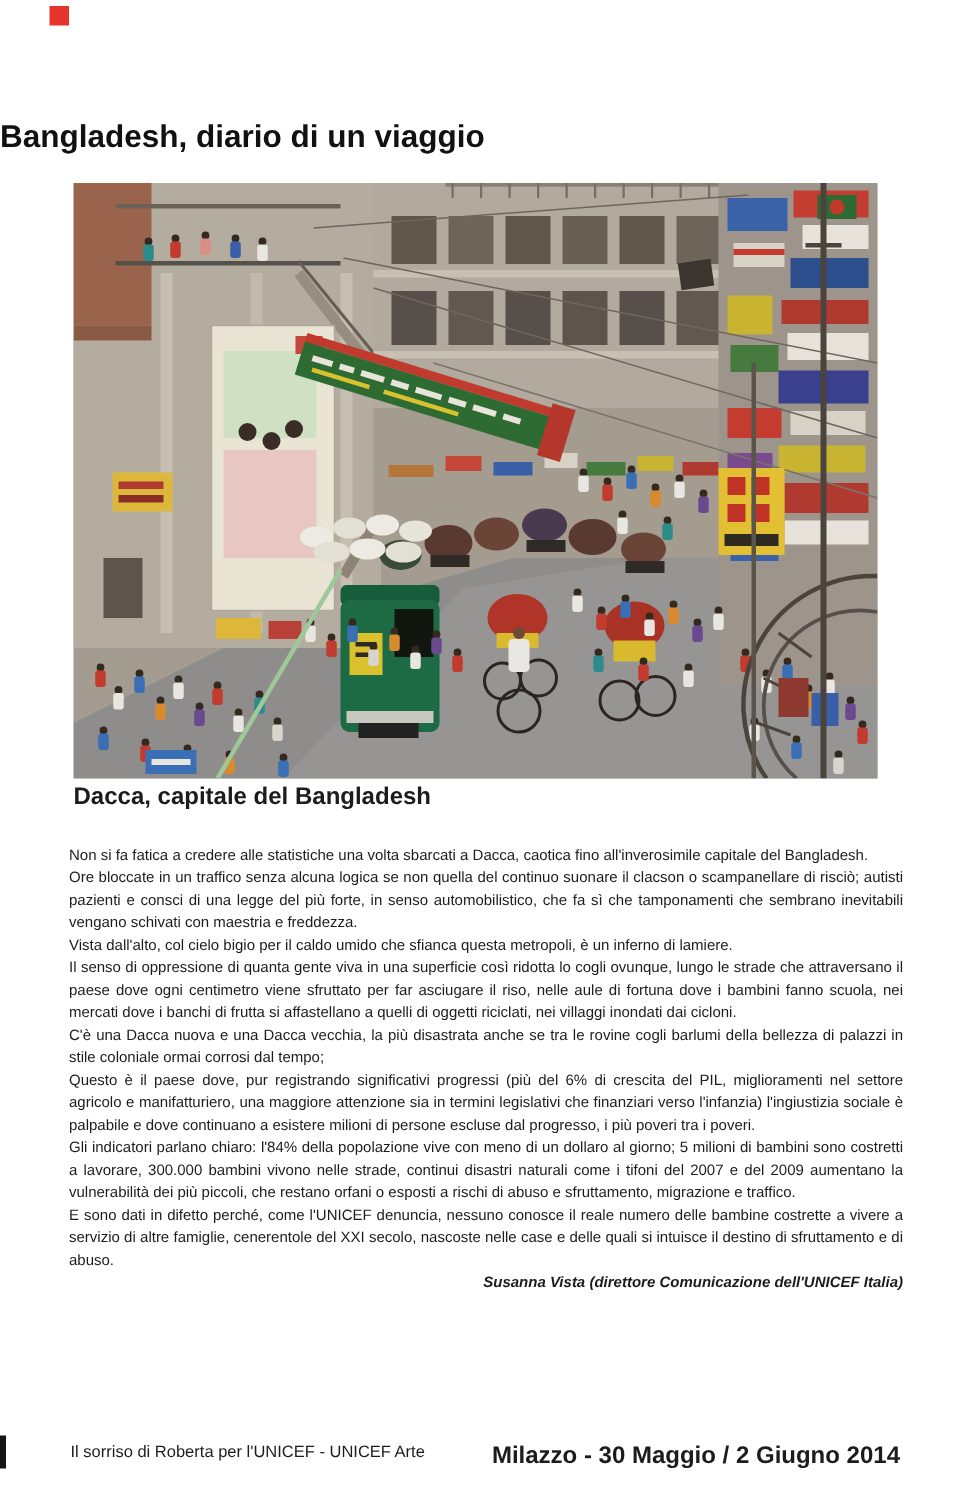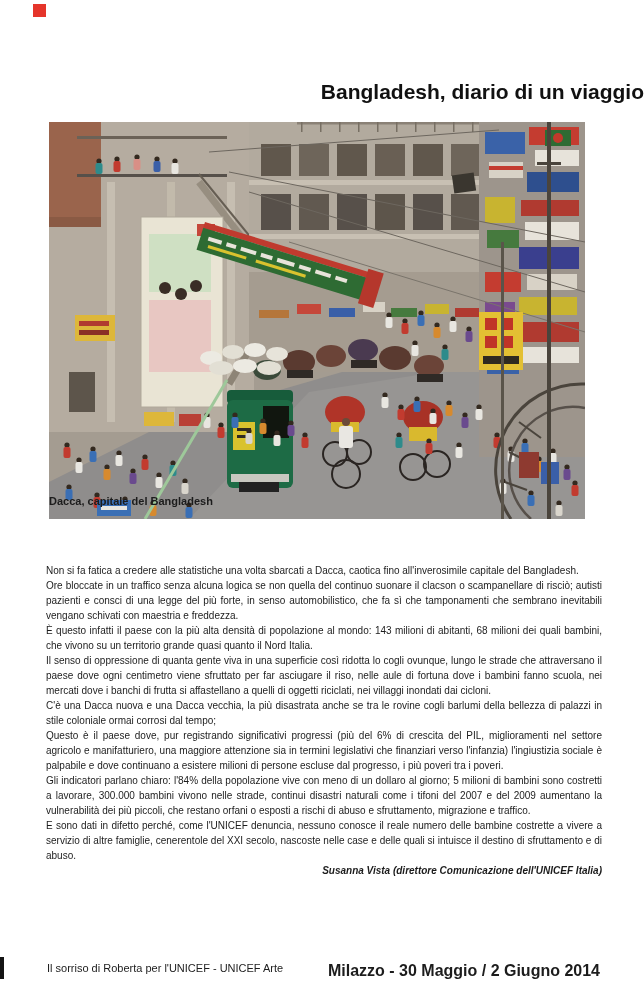--- a/index.html
+++ b/index.html
@@ -4,26 +4,26 @@
 <style>
   html,body{margin:0;padding:0;background:#ffffff;}
   .page{
     position:relative;width:644px;height:1000px;margin:0 auto;
     background:#ffffff;overflow:hidden;
     font-family:"Liberation Sans","DejaVu Sans",sans-serif;color:#1c1c1c;
   }
   .red-square{position:absolute;left:33px;top:4px;width:13px;height:13px;background:#e5352b;}
   .black-mark{position:absolute;left:0;top:957px;width:4px;height:22px;background:#141414;}
   .title{
-    position:absolute;top:66px;left:0;width:100%;text-align:right;
+    position:absolute;top:66px;left:0;width:100%;text-align:left;
     font-size:21px;font-weight:bold;color:#111;
   }
   .photo-wrap{position:absolute;left:49px;top:122px;width:536px;height:397px;overflow:hidden;background:#a39b90;}
   .photo-wrap svg{display:block;width:100%;height:100%;}
-  .caption{position:absolute;left:49px;top:495px;font-size:11px;font-weight:bold;}
+  .caption{position:absolute;left:49px;top:523px;font-size:16px;font-weight:bold;}
   .article{
     position:absolute;left:46px;top:563px;width:556px;
     font-size:10px;line-height:15px;text-align:justify;
   }
   .article p{margin:0;}
   .signature{text-align:right;font-weight:bold;font-style:italic;}
   .footer-left{position:absolute;left:47px;top:962px;font-size:11px;font-weight:normal;}
   .footer-right{position:absolute;right:44px;top:962px;font-size:16px;font-weight:bold;}
 </style>
 </head>
@@ -298,21 +298,21 @@
       <rect x="452" y="120" width="3" height="277" fill="#5a544a"></rect>
       <line x1="96" y1="397" x2="178" y2="258" stroke="#9ec89a" stroke-width="3"></line>
     </svg>
   </div>
 
   <div class="caption">Dacca, capitale del Bangladesh</div>
 
   <div class="article">
     <p>Non si fa fatica a credere alle statistiche una volta sbarcati a Dacca, caotica fino all'inverosimile capitale del Bangladesh.</p>
     <p>Ore bloccate in un traffico senza alcuna logica se non quella del continuo suonare il clacson o scampanellare di risciò; autisti pazienti e consci di una legge del più forte, in senso automobilistico, che fa sì che tamponamenti che sembrano inevitabili vengano schivati con maestria e freddezza.</p>
-    <p>È questo infatti il paese con la più alta densità di popolazione al mondo: 143 milioni di abitanti, 68 milioni dei quali bambini, che vivono su un territorio grande quasi quanto il Nord Italia.</p>
+    <p>Vista dall'alto, col cielo bigio per il caldo umido che sfianca questa metropoli, è un inferno di lamiere.</p>
     <p>Il senso di oppressione di quanta gente viva in una superficie così ridotta lo cogli ovunque, lungo le strade che attraversano il paese dove ogni centimetro viene sfruttato per far asciugare il riso, nelle aule di fortuna dove i bambini fanno scuola, nei mercati dove i banchi di frutta si affastellano a quelli di oggetti riciclati, nei villaggi inondati dai cicloni.</p>
     <p>C'è una Dacca nuova e una Dacca vecchia, la più disastrata anche se tra le rovine cogli barlumi della bellezza di palazzi in stile coloniale ormai corrosi dal tempo;</p>
     <p>Questo è il paese dove, pur registrando significativi progressi (più del 6% di crescita del PIL, miglioramenti nel settore agricolo e manifatturiero, una maggiore attenzione sia in termini legislativi che finanziari verso l'infanzia) l'ingiustizia sociale è palpabile e dove continuano a esistere milioni di persone escluse dal progresso, i più poveri tra i poveri.</p>
     <p>Gli indicatori parlano chiaro: l'84% della popolazione vive con meno di un dollaro al giorno; 5 milioni di bambini sono costretti a lavorare, 300.000 bambini vivono nelle strade, continui disastri naturali come i tifoni del 2007 e del 2009 aumentano la vulnerabilità dei più piccoli, che restano orfani o esposti a rischi di abuso e sfruttamento, migrazione e traffico.</p>
     <p>E sono dati in difetto perché, come l'UNICEF denuncia, nessuno conosce il reale numero delle bambine costrette a vivere a servizio di altre famiglie, cenerentole del XXI secolo, nascoste nelle case e delle quali si intuisce il destino di sfruttamento e di abuso.</p>
     <p class="signature">Susanna Vista (direttore Comunicazione dell'UNICEF Italia)</p>
   </div>
 
   <div class="footer-left">Il sorriso di Roberta per l'UNICEF - UNICEF Arte</div>
   <div class="footer-right">Milazzo - 30 Maggio / 2 Giugno 2014</div>

